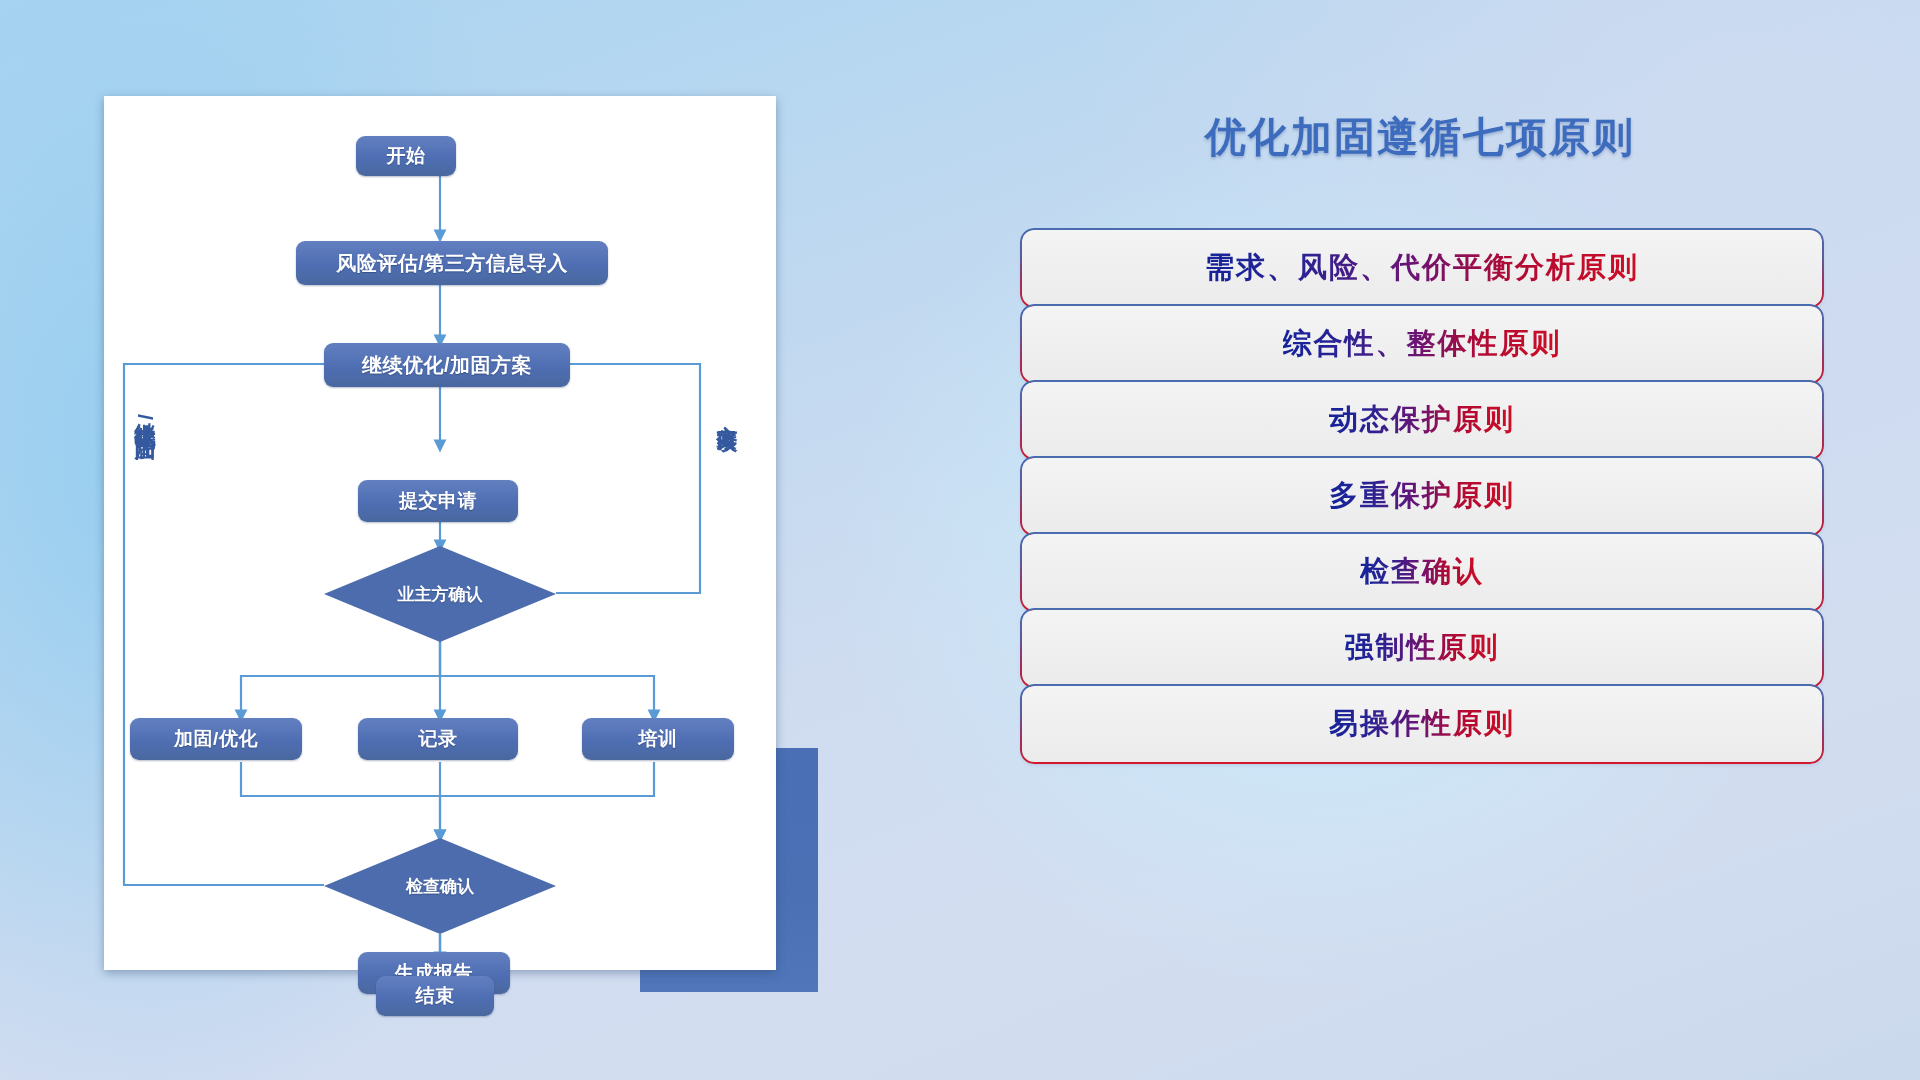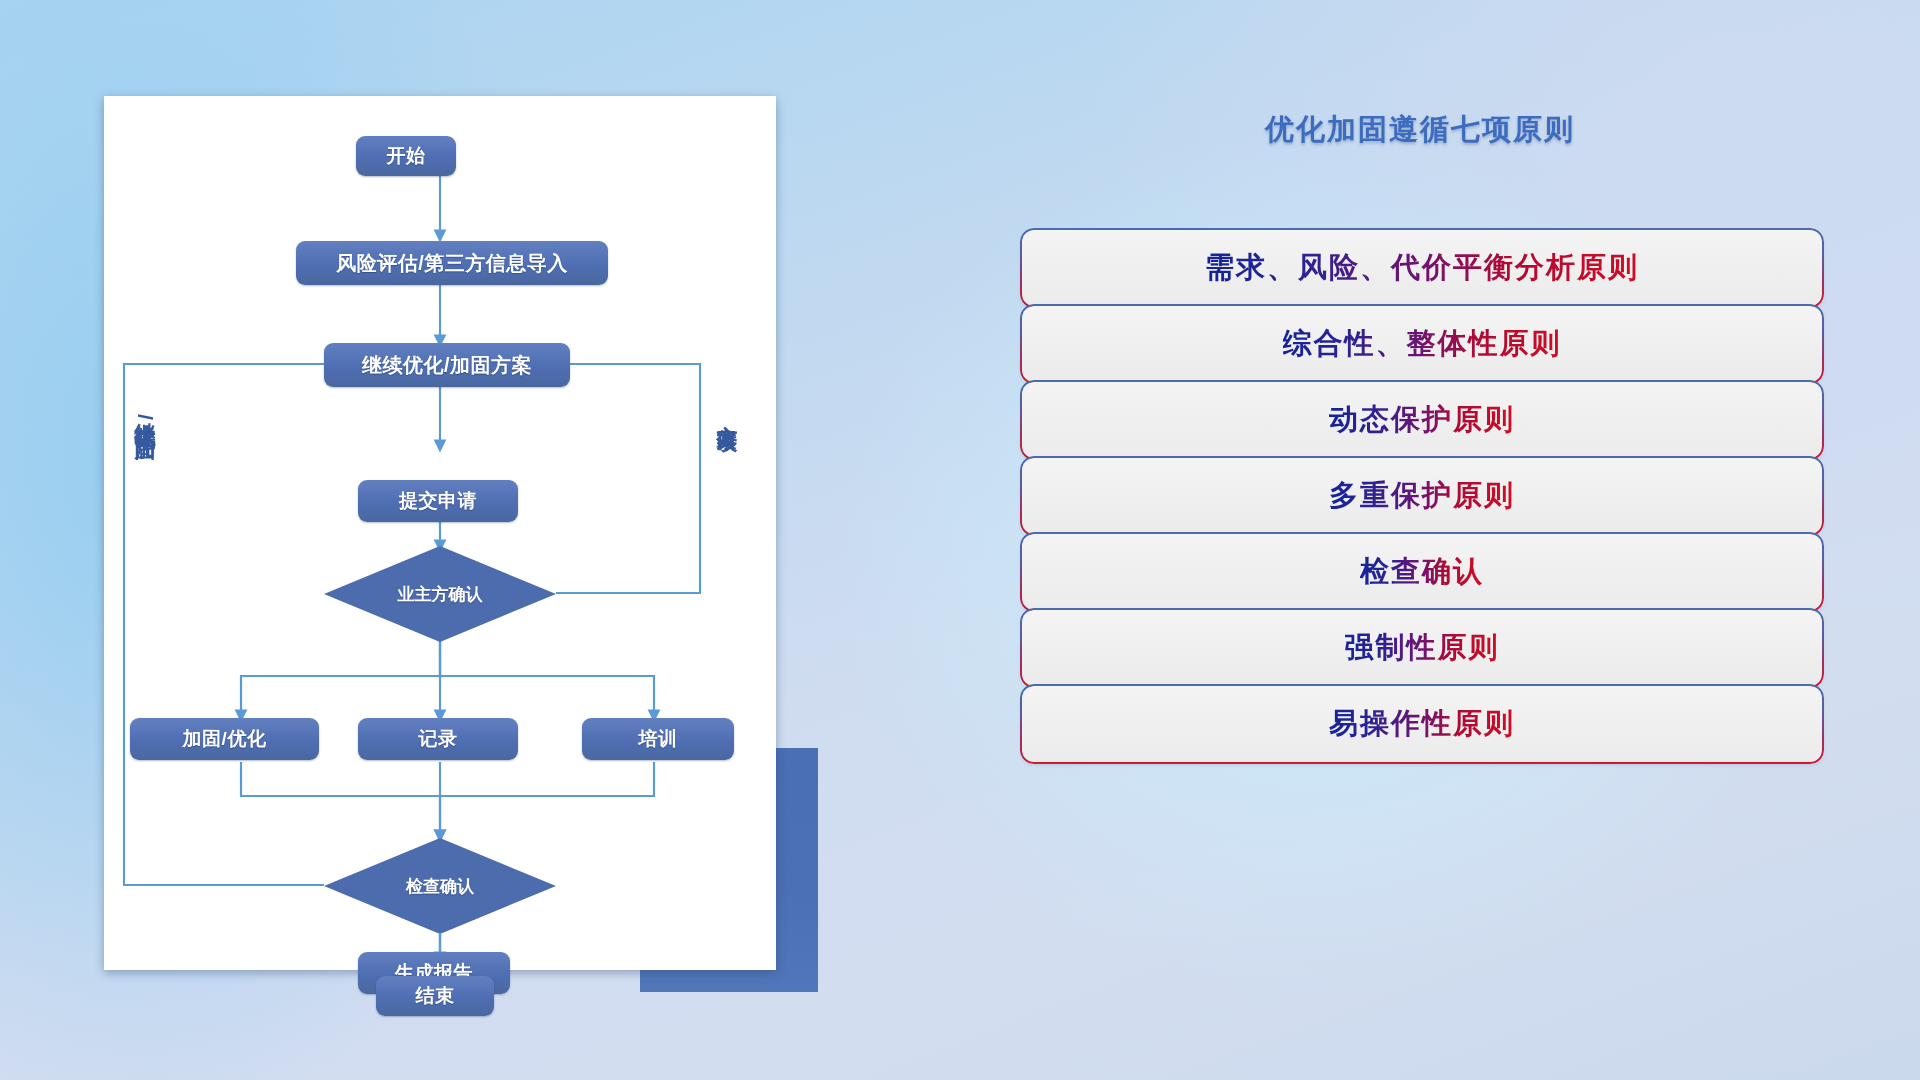--- a/index.html
+++ b/index.html
@@ -48,21 +48,21 @@
   .vlabel{
     position:absolute;color:#35599e;font-weight:bold;
     writing-mode:vertical-rl;text-orientation:upright;
     letter-spacing:2px;line-height:1.05;white-space:nowrap;
   }
   .vlabel.slash{text-orientation:mixed;}
 
   
   .rtitle{
     position:absolute;left:1030px;top:110px;width:780px;text-align:center;
-    font-size:29px;font-weight:bold;color:#3d6bbd;letter-spacing:2px;
+    font-size:41px;font-weight:bold;color:#3d6bbd;letter-spacing:2px;
     text-shadow:0 2px 3px rgba(90,120,170,.45);
   }
   .plist{position:absolute;left:1022px;top:230px;width:800px;}
   .pcard{
     position:relative;height:76px;
     display:flex;align-items:center;justify-content:center;
     background:linear-gradient(180deg,#f4f4f4 0%,#efefef 55%,#ebebeb 100%);
     border-radius:12px;
     box-shadow:0 2px 4px rgba(70,100,150,.28);
   }
@@ -147,21 +147,21 @@
       </div>
 
       <div class="node r5" style="left:254px;top:352px;width:160px;height:42px;font-size:19px;margin-top:32px;">
         <span>提交申请</span>
       </div>
 
       <div class="diamond" style="left:220px;top:450px;width:232px;height:96px;font-size:17px;">
         <span>业主方确认</span>
       </div>
 
-      <div class="node r5" style="left:26px;top:622px;width:189px;height:42px;font-size:19px;">
+      <div class="node r5" style="left:26px;top:622px;width:172px;height:42px;font-size:19px;">
         <span>加固/优化</span>
       </div>
 
       <div class="node r5" style="left:254px;top:622px;width:160px;height:42px;font-size:19px;">
         <span>记录</span>
       </div>
 
       <div class="node r5" style="left:478px;top:622px;width:152px;height:42px;font-size:19px;">
         <span>培训</span>
       </div>

